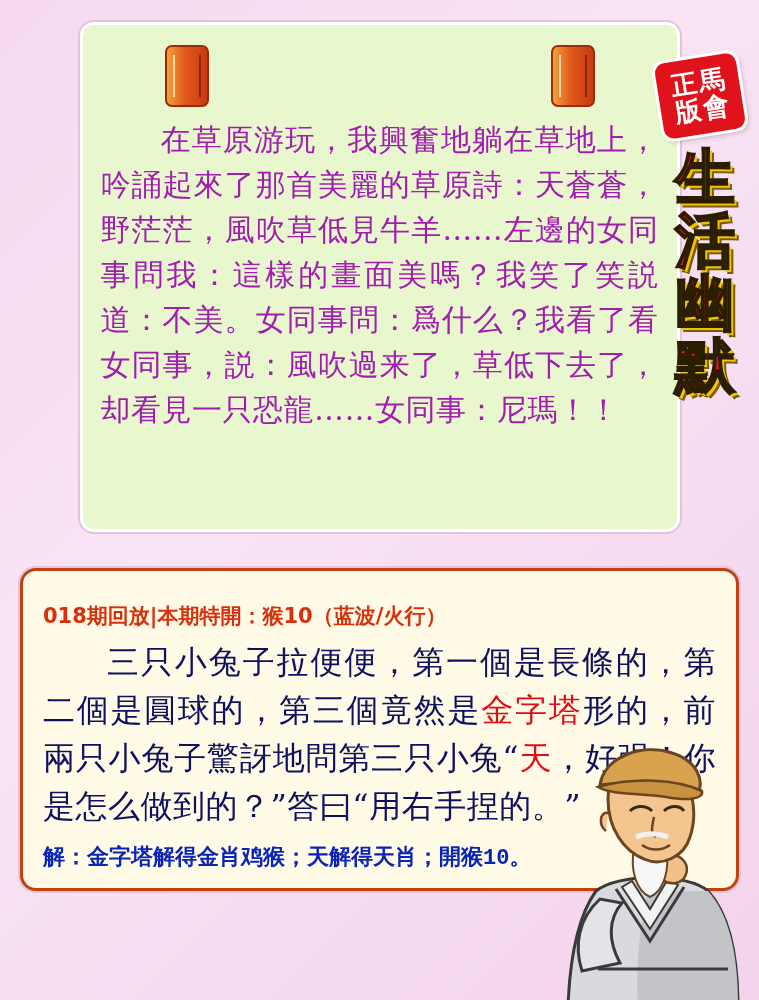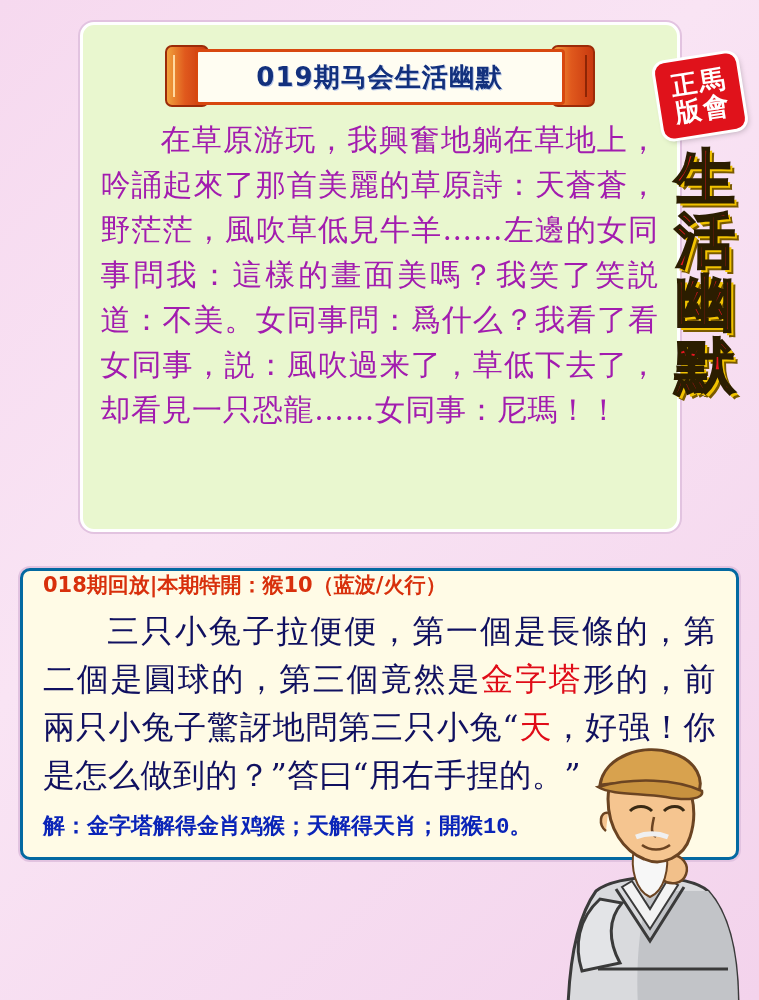--- a/index.html
+++ b/index.html
@@ -155,24 +155,24 @@
     pointer-events: none;
   }
 
   
   .panel-bottom {
     position: absolute;
     left: 20px;
     right: 20px;
     top: 568px;
     background: #fffbe6;
-    border: 3px solid #0369a1;
-    border-radius: 10px;
+    border: 3px solid #c2410c;
+    border-radius: 16px;
     box-shadow: 0 0 0 2px #e2c3e0;
-    padding: 0 20px 16px 20px;
+    padding: 31px 20px 16px 20px;
     box-sizing: border-box;
   }
   .recall-line {
     font-family: "DejaVu Sans", sans-serif;
     font-weight: bold;
     font-size: 21px;
     color: #d8300c;
     margin-bottom: 8px;
     white-space: nowrap;
   }
@@ -199,23 +199,20 @@
 </head>
 <body>
 
 <div class="page">
 
   <div class="panel-top">
 
     <div class="banner">
       <div class="roll left"></div>
       <div class="roll right"></div>
-      <div class="paper">
-        <div class="paper-text">019期马会生活幽默</div>
-      </div>
     </div>
 
     <div class="joke-body">在草原游玩，我興奮地躺在草地上，吟誦起來了那首美麗的草原詩：天蒼蒼，野茫茫，風吹草低見牛羊……左邊的女同事問我：這樣的畫面美嗎？我笑了笑説道：不美。女同事問：爲什么？我看了看女同事，説：風吹過来了，草低下去了，却看見一只恐龍……女同事：尼瑪！！</div>
   </div>
 
   <div class="stamp">
     <div class="stamp-inner">
       <div class="stamp-col">
         <span>馬</span>
         <span>會</span>

